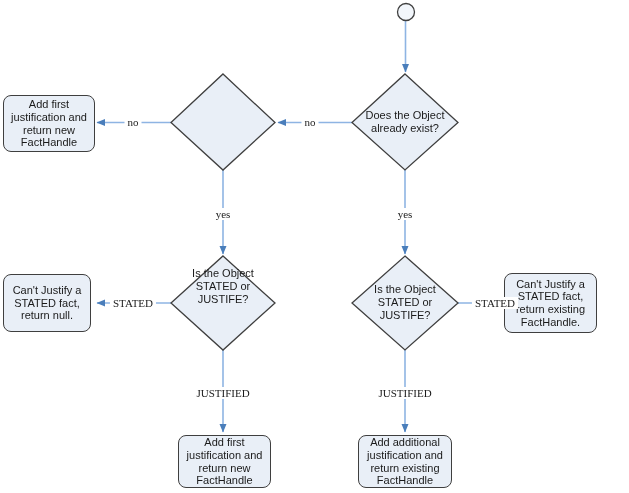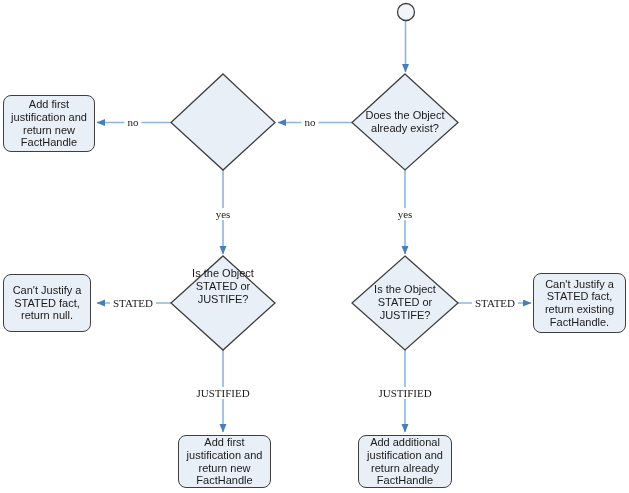--- a/index.html
+++ b/index.html
@@ -64,23 +64,23 @@
     <polygon class="diamond" points="223,256 275,303 223,350 171,303"></polygon>
     <polygon class="diamond" points="405,256 458,303 405,350 352,303"></polygon>
   </svg>
 
   <div class="dtext" style="left:405px;top:122px;width:88px;">Does the Object already exist?</div>
   <div class="dtext" style="left:223px;top:287px;width:80px;">Is the Object STATED or JUSTIFE?</div>
   <div class="dtext" style="left:405px;top:303px;width:88px;">Is the Object STATED or JUSTIFE?</div>
 
   <div class="box" style="left:3px;top:95px;width:92px;height:57px;">Add first justification and return new FactHandle</div>
   <div class="box" style="left:3px;top:274px;width:88px;height:58px;">Can't Justify a STATED fact, return null.</div>
-  <div class="box" style="left:533px;top:273px;width:93px;height:60px;">Can't Justify a STATED fact, return existing FactHandle.</div>
+  <div class="box" style="left:504px;top:273px;width:93px;height:60px;">Can't Justify a STATED fact, return existing FactHandle.</div>
   <div class="box" style="left:178px;top:435px;width:93px;height:53px;">Add first justification and return new FactHandle</div>
-  <div class="box" style="left:358px;top:435px;width:94px;height:53px;">Add additional justification and return already FactHandle</div>
+  <div class="box" style="left:358px;top:435px;width:94px;height:53px;">Add additional justification and return existing FactHandle</div>
 
   <span class="elabel" style="left:310px;top:122px;">no</span>
   <span class="elabel" style="left:133px;top:122px;">no</span>
   <span class="elabel" style="left:223px;top:214px;">yes</span>
   <span class="elabel" style="left:405px;top:214px;">yes</span>
   <span class="elabel" style="left:133px;top:303px;">STATED</span>
   <span class="elabel" style="left:495px;top:303px;">STATED</span>
   <span class="elabel" style="left:223px;top:393px;">JUSTIFIED</span>
   <span class="elabel" style="left:405px;top:393px;">JUSTIFIED</span>
 

